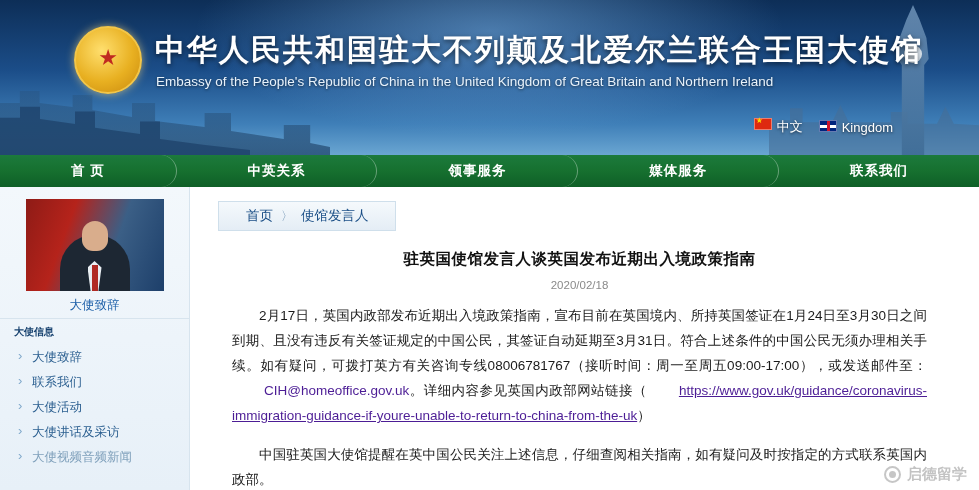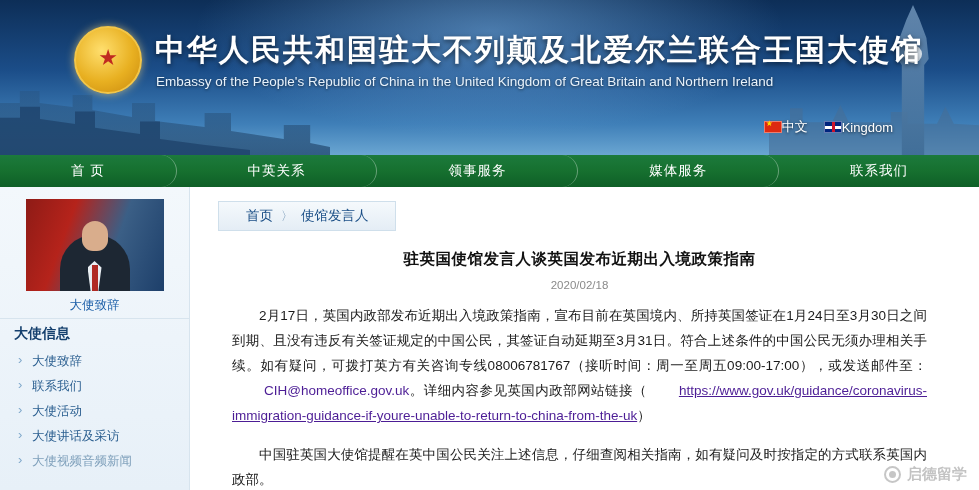--- a/index.html
+++ b/index.html
@@ -89,21 +89,21 @@
   .banner-title-en {
     position: absolute; left: 156px; top: 74px;
     font-size: 13.5px; color: #e8f2fb;
     text-shadow: 0 1px 3px rgba(0,0,0,.6);
     white-space: nowrap;
   }
   .lang-bar {
     position: absolute; right: 86px; top: 118px;
     display: flex; align-items: center; gap: 16px;
   }
-  .lang-item { display: flex; align-items: center; }
+  .lang-item { display: flex; align-items: flex-start; gap: 5px; }
   .flag-cn {
     width: 18px; height: 12px; background: #de2910; position: relative;
     border: 1px solid rgba(255,255,255,.4);
   }
   .flag-cn::after {
     content: "★"; position: absolute; left: 1px; top: -3px;
     font-size: 8px; color: #ffde00;
   }
   .flag-uk {
     width: 18px; height: 12px; background: #00247d; position: relative;
@@ -119,21 +119,21 @@
 
   
   .nav {
     width: 979px; height: 32px;
     background: linear-gradient(to bottom, #1c7a3c 0%, #16702f 50%, #0f5f27 100%);
     display: flex; align-items: stretch;
   }
   .nav-item {
     flex: 1 1 auto;
     display: flex; align-items: center; justify-content: center;
-    color: #ffffff; font-size: 13.5px; font-weight: normal;
+    color: #ffffff; font-size: 13.5px; font-weight: bold;
     letter-spacing: 1px;
     border-right: 1px solid rgba(255,255,255,.35);
     cursor: pointer;
     white-space: nowrap;
     border-radius: 16px;
   }
   .nav-item:last-child { border-right: none; }
 
   
   .body-wrap { display: flex; width: 979px; height: 303px; background: #ffffff; }
@@ -165,21 +165,21 @@
   }
   .amb-photo .tie {
     position: absolute; left: 66px; bottom: 0; width: 6px; height: 26px;
     background: #b02a24;
   }
   .amb-caption {
     text-align: center; color: #1c5fa8; font-size: 12.5px;
     padding: 6px 0 4px;
   }
   .sidebar-section-title {
-    font-size: 14px; font-weight: bold; color: #15406e;
+    font-size: 10px; font-weight: bold; color: #15406e;
     padding: 6px 11px 6px 14px;
     border-top: 1px solid #d7e4ee;
   }
   .side-list { list-style: none; margin: 0; padding: 0 0 0 18px; }
   .side-list li {
     font-size: 12.5px; color: #2b5f90;
     padding: 4px 0 4px 14px; position: relative;
     cursor: pointer;
   }
   .side-list li::before {

